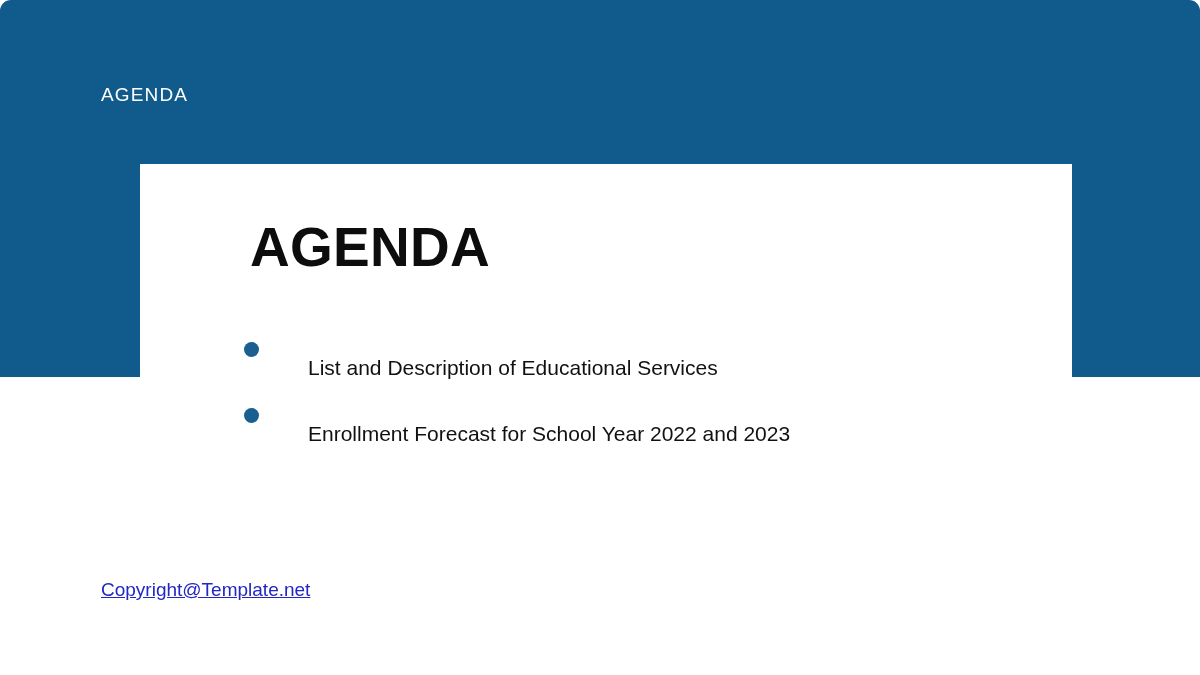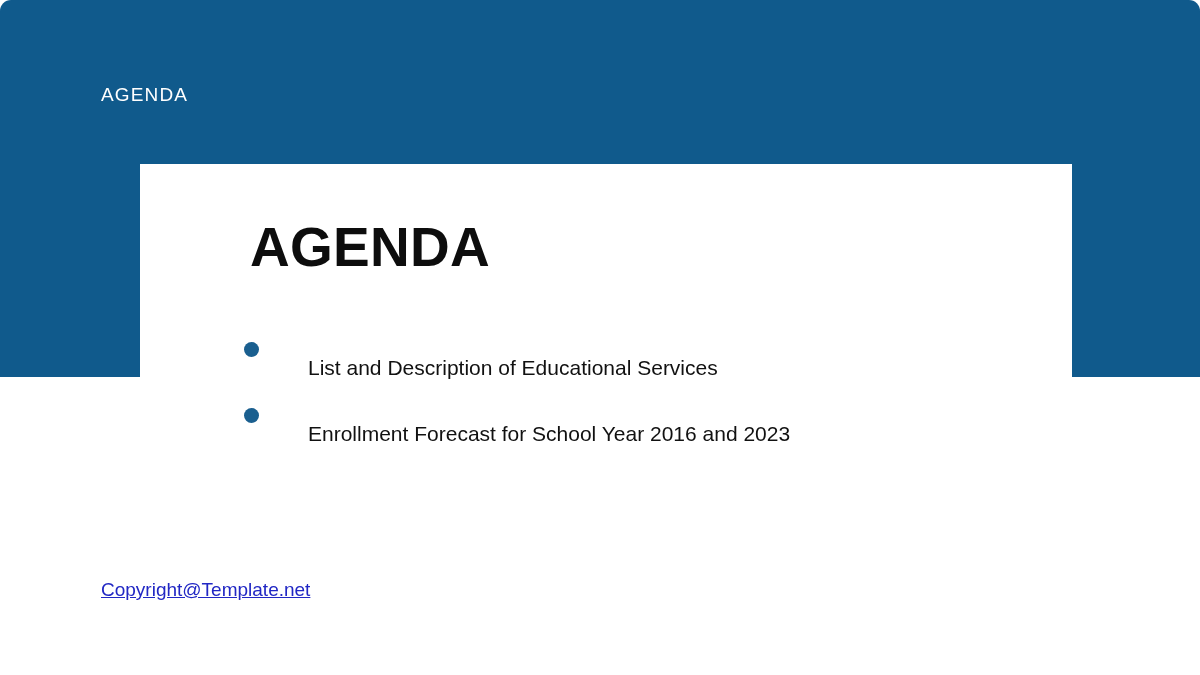--- a/index.html
+++ b/index.html
@@ -116,21 +116,21 @@
 
     <div class="bullets">
 
       <div class="bullet-row">
         <span class="bullet-dot"></span>
         <span class="bullet-text">List and Description of Educational Services</span>
       </div>
 
       <div class="bullet-row">
         <span class="bullet-dot"></span>
-        <span class="bullet-text">Enrollment Forecast for School Year 2016 and 2023</span>
+        <span class="bullet-text">Enrollment Forecast for School Year 2022 and 2023</span>
       </div>
 
     </div>
   </div>
 
   <a class="footer-link">Copyright@Template.net</a>
 
 </div>
 
 </body></html>

